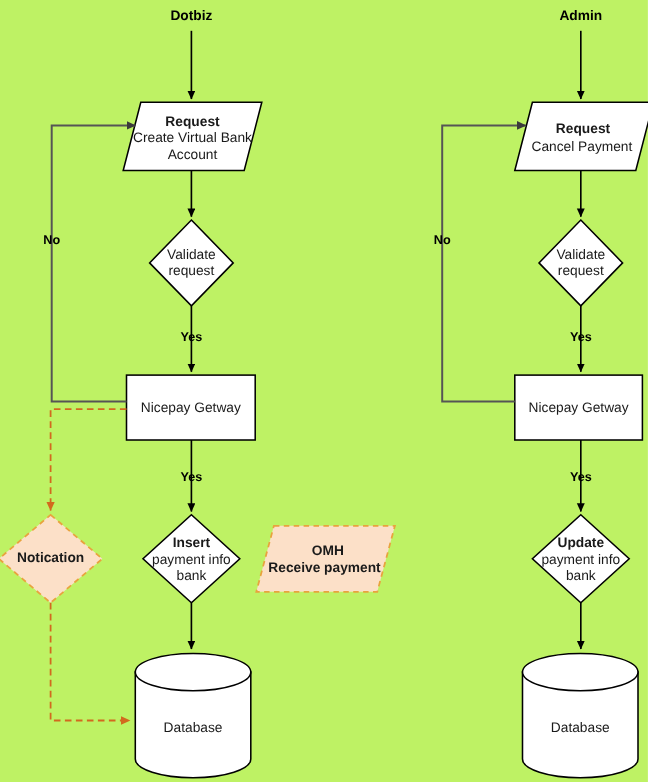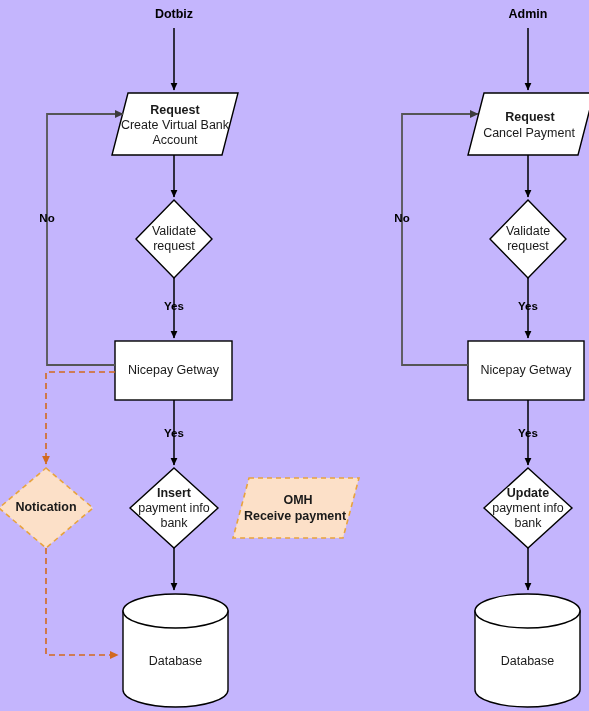--- a/index.html
+++ b/index.html
@@ -7,21 +7,21 @@
     padding: 0;
     background: #ffffff;
   }
   body {
     font-family: "Liberation Sans", sans-serif;
   }
   #canvas {
     position: relative;
     width: 589px;
     height: 711px;
-    background: #c4b5fd;
+    background: #bef264;
     overflow: hidden;
   }
   svg#diagram {
     position: absolute;
     left: 0;
     top: 0;
     width: 589px;
     height: 711px;
   }
   .node-text {

